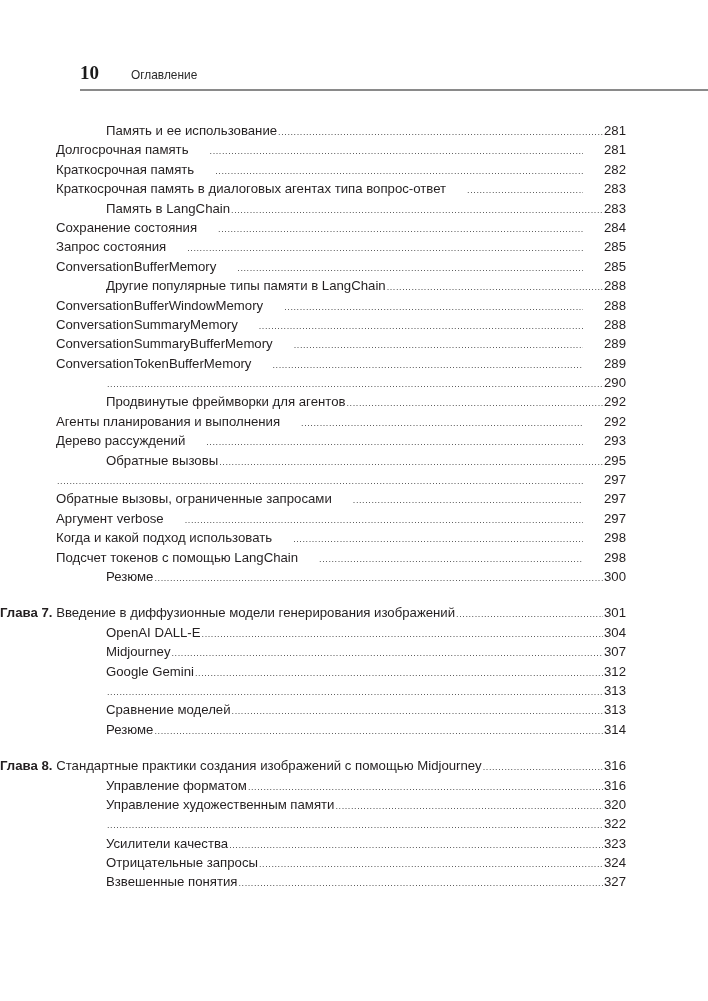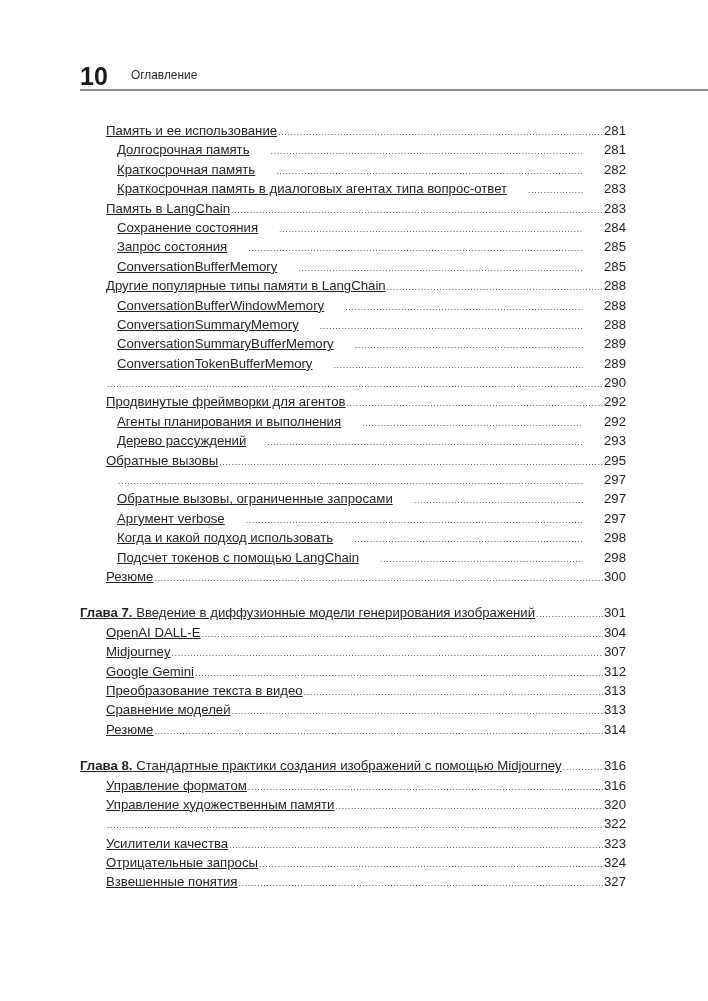--- a/index.html
+++ b/index.html
@@ -1,27 +1,27 @@
 <!DOCTYPE html>
 <html><head>
 <meta charset="utf-8">
 <style>
   html, body { margin: 0; padding: 0; background: #ffffff; }
   body { width: 708px; height: 1001px; position: relative; overflow: hidden;
          font-family: "Liberation Sans", sans-serif; color: #231f20; }
   .header { position: absolute; left: 80px; top: 60px; width: 627px; height: 30px; }
-  .page-num { position: absolute; left: 0; top: 2px; font-size: 25px; font-weight: bold; color: #1a1a1a; }
+  .page-num { position: absolute; left: 0; top: 2px; font-size: 19px; font-weight: bold; color: #1a1a1a; font-family: Liberation Serif, serif; }
   .running-title { position: absolute; left: 51px; top: 7px; font-size: 13.5px; color: #2a2a2a; transform: scaleX(0.88); transform-origin: left center; }
   .rule { position: absolute; left: 80px; top: 89px; width: 628px; height: 2px; background: #8a8a8a; }
   .toc { position: absolute; left: 0; top: 121px; width: 708px; }
   .row { position: relative; height: 19.4px; display: flex; align-items: baseline; font-size: 13.2px; line-height: 19.4px; }
-  .row.l0 { padding-left: 80px; }
+  .row.l0 { }
   .row.l1 { padding-left: 106px; }
-  .row.l2 { padding-left: 117px; gap: 20px; }
-  .row .title { white-space: nowrap; flex: 0 0 auto; text-decoration: underline; }
+  .row.l2 { padding-left: 56px; gap: 20px; }
+  .row .title { white-space: nowrap; flex: 0 0 auto; }
   .row .title b { font-weight: bold; }
   .row .dots { flex: 1 1 auto; overflow: hidden; white-space: nowrap; margin: 0 1px; color: #444;
                font-size: 9px; letter-spacing: 0.6px; }
   .row .dots::before { content: "..........................................................................................................................................................................................................................................................................................."; }
   .row .pg { flex: 0 0 auto; width: auto; padding-right: 82px; text-align: center; }
   .gap { height: 17px; }
 </style>
 </head>
 <body>
 
@@ -165,21 +165,20 @@
       <span class="title">Midjourney</span>
       <span class="dots"></span>
       <span class="pg">307</span>
     </div>
     <div class="row l1">
       <span class="title">Google Gemini</span>
       <span class="dots"></span>
       <span class="pg">312</span>
     </div>
     <div class="row l1">
-      <span class="title">Преобразование текста в видео</span>
       <span class="dots"></span>
       <span class="pg">313</span>
     </div>
     <div class="row l1">
       <span class="title">Сравнение моделей</span>
       <span class="dots"></span>
       <span class="pg">313</span>
     </div>
     <div class="row l1">
       <span class="title">Резюме</span>

